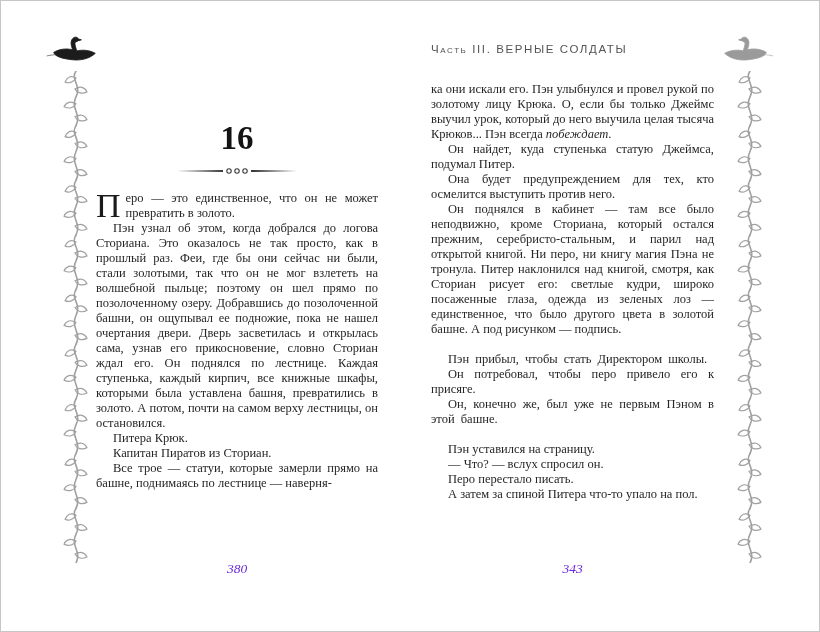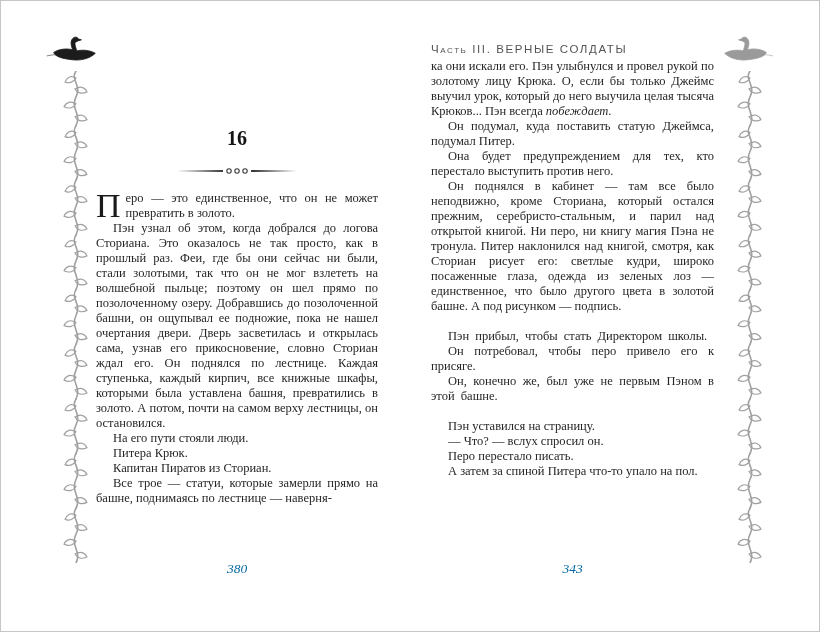--- a/index.html
+++ b/index.html
@@ -15,42 +15,42 @@
   .swan-right { left:722px; top:33px; transform:scaleX(-1); }
   .vine { width:30px; height:492px; }
   .vine-left  { left:60px; top:70px; }
   .vine-right { left:734px; top:70px; }
   
   .page { position:absolute; top:4px; height:632px; }
   .page-left  { left:95px;  width:282px; }
   .page-right { left:430px; width:283px; }
   .chapter-number {
     margin:118px 0 0 0; text-align:center;
-    font-size:20px; font-weight:bold; line-height:30px; color:#141414;
+    font-size:33px; font-weight:bold; line-height:30px; color:#141414;
   }
   .divider { display:block; margin:13px auto 0 auto; }
   .running-header {
     margin:38px 0 0 0; font-family:"Liberation Sans", sans-serif;
     font-variant:small-caps; font-size:11.5px; letter-spacing:1.6px;
     color:#545454; white-space:nowrap;
   }
   .textblock { margin-top:15px; font-size:12.5px; line-height:15px; }
-  .textblock.rp { margin-top:4px; }
+  .textblock.rp { margin-top:27px; }
   .para { margin:0; text-indent:17px; text-align:justify; }
   .para.no-indent { text-indent:0; }
   .para.italic { word-spacing:3px; }
   .para.spaced { margin-top:15px; }
   .run-italic { font-style:italic; }
   .dropcap {
     float:left; font-size:34px; line-height:27px;
     padding:1px 5px 0 0; color:#1a1a1a;
   }
   .page-number {
     position:absolute; top:556px; left:0; width:100%;
-    text-align:center; font-style:italic; font-size:13.5px; color:#0369a1;
+    text-align:center; font-style:italic; font-size:13.5px; color:#6d28d9;
   }
 </style>
 </head>
 <body>
 
 <div class="screen">
 
   <svg width="0" height="0" style="position:absolute">
     <defs>
       <g id="swan-shape">
@@ -97,34 +97,33 @@
     <svg class="divider" width="120" height="10" viewBox="0 0 120 10">
       <path d="M0 5 L46 3.9 L46 6.1 Z" fill="#3a3a3a"></path>
       <path d="M120 5 L74 3.9 L74 6.1 Z" fill="#3a3a3a"></path>
       <circle cx="52" cy="5" r="2.2" fill="none" stroke="#3a3a3a" stroke-width="1.1"></circle>
       <circle cx="60" cy="5" r="2.2" fill="none" stroke="#3a3a3a" stroke-width="1.1"></circle>
       <circle cx="68" cy="5" r="2.2" fill="none" stroke="#3a3a3a" stroke-width="1.1"></circle>
     </svg>
     <div class="textblock">
         <p class="para no-indent"><span class="dropcap">П</span><span>еро — это единственное, что он не может превратить в золото.</span></p>
         <p class="para"><span>Пэн узнал об этом, когда добрался до логова Сториана. Это оказалось не так просто, как в прошлый раз. Феи, где бы они сейчас ни были, стали золотыми, так что он не мог взлететь на волшебной пыльце; поэтому он шел прямо по позолоченному озеру. Добравшись до позолоченной башни, он ощупывал ее подножие, пока не нашел очертания двери. Дверь засветилась и открылась сама, узнав его прикосновение, словно Сториан ждал его. Он поднялся по лестнице. Каждая ступенька, каждый кирпич, все книжные шкафы, которыми была уставлена башня, превратились в золото. А потом, почти на самом верху лестницы, он остановился.</span></p>
-        <p class="para"><span>На его пути стояли люди.</span></p>
         <p class="para"><span>Питера Крюк.</span></p>
         <p class="para"><span>Капитан Пиратов из Сториан.</span></p>
         <p class="para"><span>Все трое — статуи, которые замерли прямо на башне, поднимаясь по лестнице — наверня-</span></p>
       </div>
     <div class="page-number">380</div>
   </div>
 
   <div class="page page-right">
     <div class="running-header">Часть III. ВЕРНЫЕ СОЛДАТЫ</div>
     <div class="textblock rp">
         <p class="para no-indent"><span>ка они искали его. Пэн улыбнулся и провел рукой по золотому лицу Крюка. О, если бы только Джеймс выучил урок, который до него выучила целая тысяча Крюков... Пэн всегда </span><span class="run-italic">побеждает</span><span>.</span></p>
-        <p class="para"><span>Он подумал, куда поставить статую Джеймса, подумал Питер.</span></p>
-        <p class="para"><span>Она будет предупреждением для тех, кто перестало выступить против него.</span></p>
+        <p class="para"><span>Он найдет, куда ступенька статую Джеймса, подумал Питер.</span></p>
+        <p class="para"><span>Она будет предупреждением для тех, кто осмелится выступить против него.</span></p>
         <p class="para"><span>Он поднялся в кабинет — там все было неподвижно, кроме Сториана, который остался прежним, серебристо-стальным, и парил над открытой книгой. Ни перо, ни книгу магия Пэна не тронула. Питер наклонился над книгой, смотря, как Сториан рисует его: светлые кудри, широко посаженные глаза, одежда из зеленых лоз — единственное, что было другого цвета в золотой башне. А под рисунком — подпись.</span></p>
         <p class="para italic spaced"><span>Пэн прибыл, чтобы стать Директором школы.</span></p>
         <p class="para italic"><span>Он потребовал, чтобы перо привело его к присяге.</span></p>
         <p class="para italic"><span>Он, конечно же, был уже не первым Пэном в этой башне.</span></p>
         <p class="para spaced"><span>Пэн уставился на страницу.</span></p>
         <p class="para"><span>— Что? — вслух спросил он.</span></p>
         <p class="para"><span>Перо перестало писать.</span></p>
         <p class="para"><span>А затем за спиной Питера что-то упало на пол.</span></p>
       </div>
     <div class="page-number">343</div>

